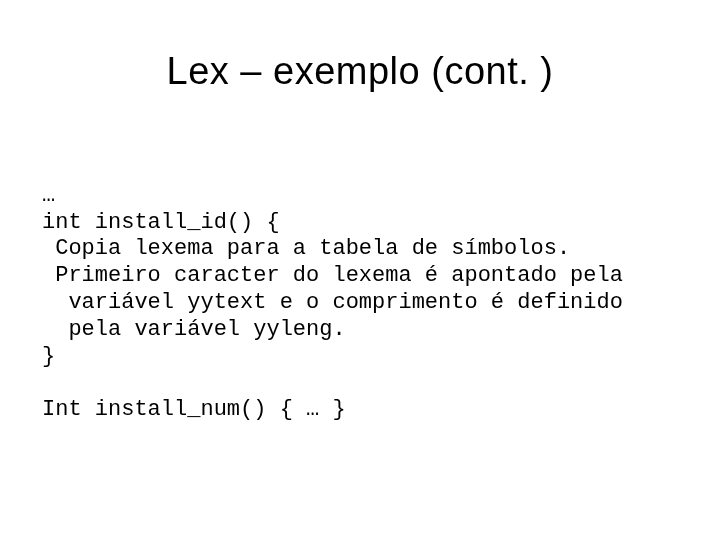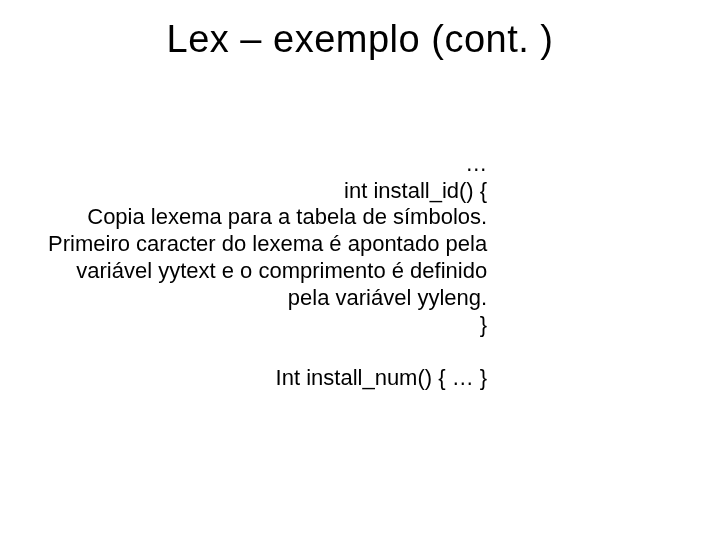--- a/index.html
+++ b/index.html
@@ -10,38 +10,38 @@
     background: #ffffff;
     font-family: Arial, Helvetica, sans-serif;
     color: #000;
     overflow: hidden;
   }
   .slide {
     width: 720px;
     height: 472px;
     position: relative;
     box-sizing: border-box;
+    margin-top: 32px;
   }
   .title {
     text-align: center;
     font-size: 38px;
     font-weight: 400;
     padding-top: 18px;
     letter-spacing: 0.5px;
   }
   .code-block {
     position: absolute;
     left: 42px;
     top: 124px;
-    font-family: Liberation Sans, sans-serif;
+    font-family: Liberation Mono, monospace;
     font-size: 22px;
     line-height: 1.22;
     white-space: pre;
     color: #000;
-    text-align: right;
   }
 </style>
 </head>
 <body>
 
 <div class="slide">
   <div class="title">Lex – exemplo (cont. )</div>
 
   <div class="code-block">
 <span>…</span>

